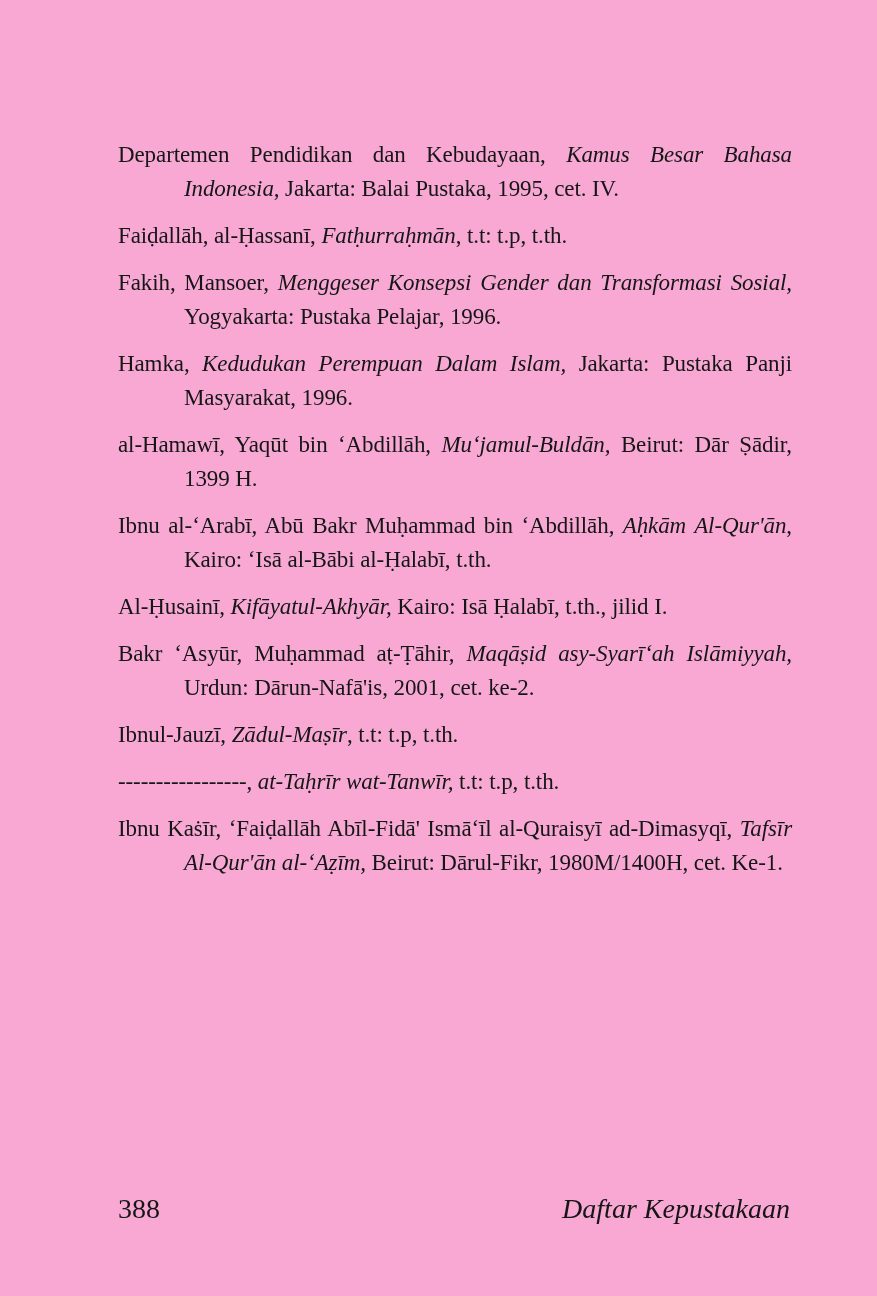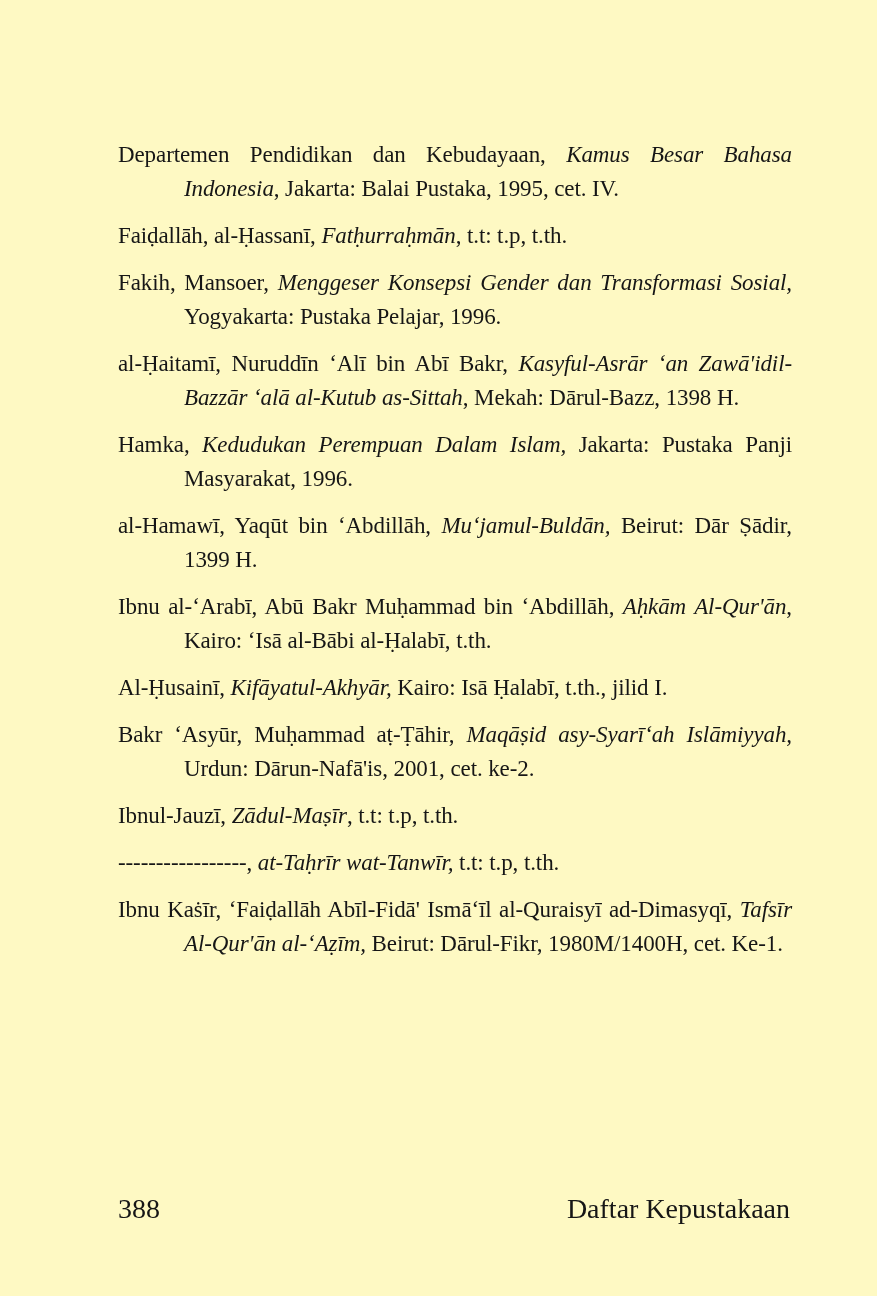--- a/index.html
+++ b/index.html
@@ -4,21 +4,21 @@
 <style>
   html, body {
     margin: 0;
     padding: 0;
     background: #ffffff;
   }
   .page {
     position: relative;
     width: 877px;
     height: 1296px;
-    background: #fef9c3;
+    background: #f9a8d4;
     overflow: hidden;
     font-family: "Liberation Serif", serif;
     color: #161616;
   }
   .text-block {
     position: absolute;
     left: 118px;
     top: 138px;
     width: 674px;
   }
@@ -39,34 +39,34 @@
     left: 118px;
     top: 1194px;
     width: 672px;
     display: flex;
     justify-content: space-between;
     align-items: baseline;
     font-size: 28px;
     line-height: 30px;
   }
   .running-title {
+    font-style: italic;
     margin-left: 37px;
   }
 </style>
 </head>
 <body>
 
 <div class="page">
 
   <main class="text-block">
 
   <p class="entry"><span>Departemen Pendidikan dan Kebudayaan, </span><em>Kamus Besar Bahasa Indonesia</em><span>, Jakarta: Balai Pustaka, 1995, cet. IV.</span></p>
       <p class="entry"><span>Faiḍallāh, al-Ḥassanī, </span><em>Fatḥurraḥmān</em><span>, t.t: t.p, t.th.</span></p>
       <p class="entry"><span>Fakih, Mansoer, </span><em>Menggeser Konsepsi Gender dan Transformasi Sosial,</em><span> Yogyakarta: Pustaka Pelajar, 1996.</span></p>
-      <p class="entry"><span>al-Ḥaitamī, Nuruddīn ‘Alī bin Abī Bakr, </span><em>Kasyful-Asrār ‘an Zawā'idil-Bazzār ‘alā al-Kutub as-Sittah</em><span>, Mekah: Dārul-Bazz, 1398 H.</span></p>
       <p class="entry"><span>Hamka, </span><em>Kedudukan Perempuan Dalam Islam,</em><span> Jakarta: Pustaka Panji Masyarakat, 1996.</span></p>
       <p class="entry"><span>al-Hamawī, Yaqūt bin ‘Abdillāh, </span><em>Mu‘jamul-Buldān,</em><span> Beirut: Dār Ṣādir, 1399 H.</span></p>
       <p class="entry"><span>Ibnu al-‘Arabī, Abū Bakr Muḥammad bin ‘Abdillāh, </span><em>Aḥkām Al-Qur'ān</em><span>, Kairo: ‘Isā al-Bābi al-Ḥalabī, t.th.</span></p>
       <p class="entry"><span>Al-Ḥusainī, </span><em>Kifāyatul-Akhyār,</em><span> Kairo: Isā Ḥalabī, t.th., jilid I.</span></p>
       <p class="entry"><span>Bakr ‘Asyūr, Muḥammad aṭ-Ṭāhir, </span><em>Maqāṣid asy-Syarī‘ah Islāmiyyah,</em><span> Urdun: Dārun-Nafā'is, 2001, cet. ke-2.</span></p>
       <p class="entry"><span>Ibnul-Jauzī, </span><em>Zādul-Maṣīr</em><span>, t.t: t.p, t.th.</span></p>
       <p class="entry"><span>-----------------, </span><em>at-Taḥrīr wat-Tanwīr,</em><span> t.t: t.p, t.th.</span></p>
       <p class="entry"><span>Ibnu Kaṡīr, ‘Faiḍallāh Abīl-Fidā' Ismā‘īl al-Quraisyī ad-Dimasyqī, </span><em>Tafsīr Al-Qur'ān al-‘Aẓīm,</em><span> Beirut: Dārul-Fikr, 1980M/1400H, cet. Ke-1.</span></p>
     </main>
 

